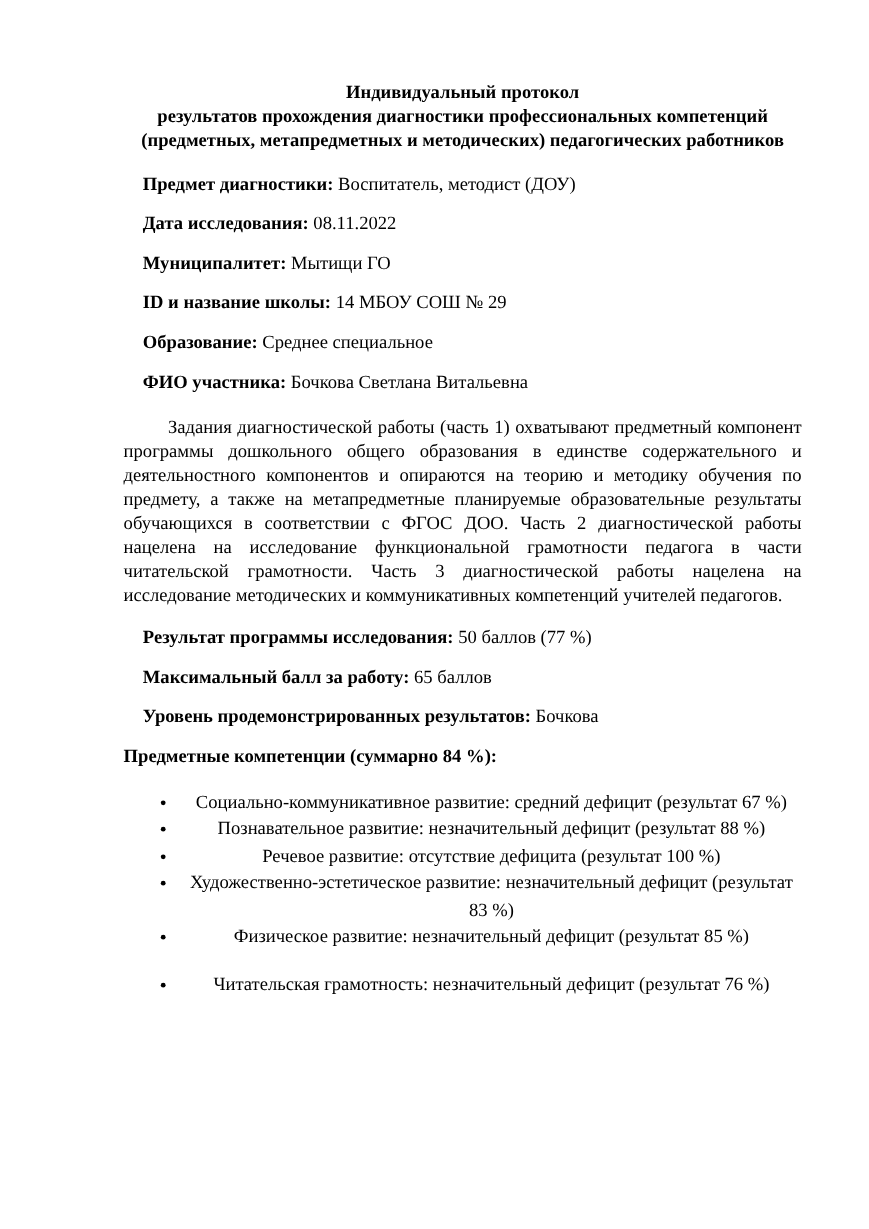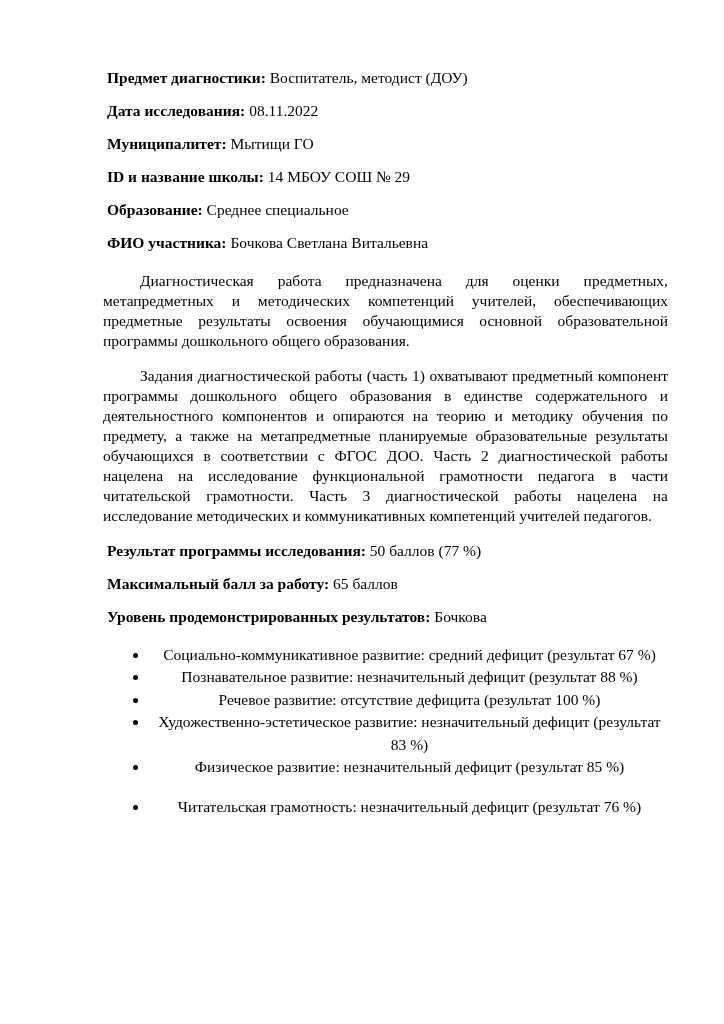--- a/index.html
+++ b/index.html
@@ -23,21 +23,21 @@
     padding: 68px 56px 0 103px;
   }
   .doc-title {
     text-align: center;
     font-weight: bold;
     line-height: 20px;
     margin: 0 0 16px 0;
   }
   .field {
     line-height: 20px;
-    margin: 0 0 13px 4px;
+    margin: 0 0 13px 16px;
     white-space: nowrap;
   }
   .field b, .section-heading b { font-weight: bold; }
   .para {
     line-height: 20px;
     text-align: justify;
     text-indent: 37px;
     margin: 0 0 15px 0;
   }
   .para-block { margin-top: 18px; margin-bottom: 13px; }
@@ -55,45 +55,50 @@
     line-height: 22.4px;
     padding-left: 2px;
     text-align: center;
   }
 </style>
 </head>
 <body>
 
 <div class="page">
 
+  <div class="doc-title">
+    <div>Индивидуальный протокол</div>
+    <div>результатов прохождения диагностики профессиональных компетенций</div>
+    <div>(предметных, метапредметных и методических) педагогических работников</div>
+  </div>
 
   <p class="field"><b>Предмет диагностики:</b> <span>Воспитатель, методист (ДОУ)</span></p>
 
   <p class="field"><b>Дата исследования:</b> <span>08.11.2022</span></p>
 
   <p class="field"><b>Муниципалитет:</b> <span>Мытищи ГО</span></p>
 
   <p class="field"><b>ID и название школы:</b> <span>14 МБОУ СОШ № 29</span></p>
 
   <p class="field"><b>Образование:</b> <span>Среднее специальное</span></p>
 
 
   <p class="field"><b>ФИО участника:</b> <span>Бочкова Светлана Витальевна</span></p>
 
   <div class="para-block">
-    <p class="para">Диагностическая работа предназначена для оценки предметных, метапредметных и методических компетенций учителей, обеспечивающих предметные результаты освоения обучающимися основной образовательной программы дошкольного общего образования.</p>
     <p class="para">Задания диагностической работы (часть 1) охватывают предметный компонент программы дошкольного общего образования в единстве содержательного и деятельностного компонентов и опираются на теорию и методику обучения по предмету, а также на метапредметные планируемые образовательные результаты обучающихся в соответствии с ФГОС ДОО. Часть 2 диагностической работы нацелена на исследование функциональной грамотности педагога в части читательской грамотности. Часть 3 диагностической работы нацелена на исследование методических и коммуникативных компетенций учителей педагогов.</p>
   </div>
 
   <p class="field"><b>Результат программы исследования:</b> <span>50 баллов (77 %)</span></p>
 
   <p class="field"><b>Максимальный балл за работу:</b> <span>65 баллов</span></p>
 
   <p class="field"><b>Уровень продемонстрированных результатов:</b> <span>Бочкова</span></p>
 
+  <p class="section-heading">Предметные компетенции (суммарно 84 %):</p>
 
   <ul class="deficit-list">
     <li>Социально-коммуникативное развитие: средний дефицит (результат 67 %)</li>
     <li>Познавательное развитие: незначительный дефицит (результат 88 %)</li>
     <li>Речевое развитие: отсутствие дефицита (результат 100 %)</li>
     <li>Художественно-эстетическое развитие: незначительный дефицит (результат 83 %)</li>
     <li>Физическое развитие: незначительный дефицит (результат 85 %)</li>
   </ul>
 
 

